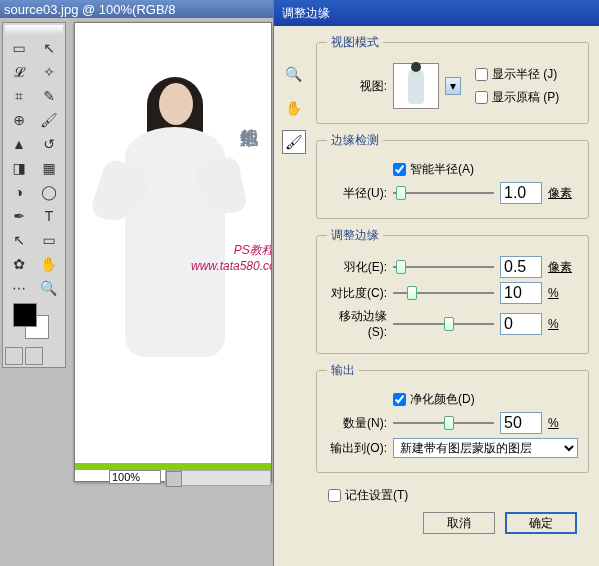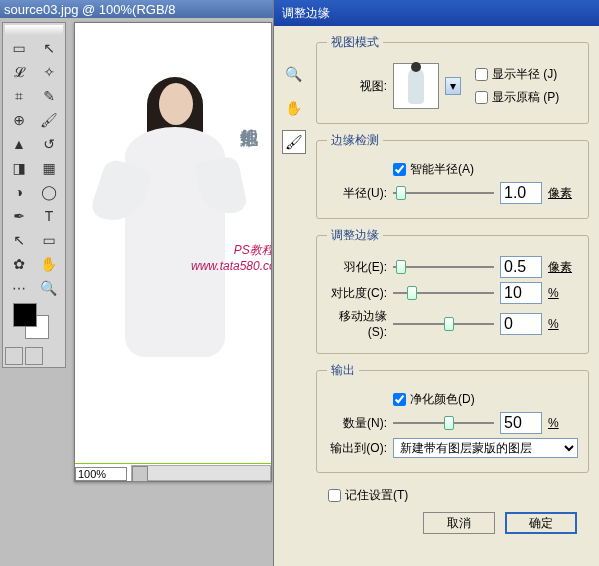--- a/index.html
+++ b/index.html
@@ -23,21 +23,21 @@
 .canvas { position: absolute; left: 74px; top: 4px; width: 198px; height: 460px; background: #fff; border: 1px solid #7a7a7a; box-shadow: 0 1px 3px rgba(0,0,0,.3); display: flex; flex-direction: column; }
 .canvas-body { flex: 1; background: #fff; position: relative; overflow: hidden; }
 .figure { position: absolute; top: 44px; left: 30px; width: 140px; height: 310px; }
 .dress { position: absolute; top: 60px; left: 20px; width: 100px; height: 230px; background: #f0f0f2; border-radius: 50px 50px 20px 20px / 30px 30px 20px 20px; }
 .sleeve-l { position: absolute; top: 96px; left: -8px; width: 48px; height: 60px; background: #eceef0; border-radius: 20px 10px 50px 20px; transform: rotate(18deg); }
 .sleeve-r { position: absolute; top: 92px; left: 94px; width: 44px; height: 56px; background: #eceef0; border-radius: 10px 20px 20px 50px; transform: rotate(-12deg); }
 .head { position: absolute; top: 16px; left: 54px; width: 34px; height: 42px; background: #e8cdb8; border-radius: 50%; }
 .hair { position: absolute; top: 10px; left: 42px; width: 56px; height: 90px; background: #231c18; border-radius: 28px 28px 6px 6px; }
 .wmark { position: absolute; top: 92px; right: 10px; color: #7a8a98; font-size: 18px; font-family: KaiTi, serif; writing-mode: vertical-rl; }
 .wmark2 { position: absolute; top: 220px; left: 116px; color: #be185d; font-size: 12px; font-style: italic; text-align: right; line-height: 1.3; }
-.ruler-bot { height: 18px; background: #fff; border-top: 1px solid #84cc16; display: flex; align-items: flex-end; }
+.ruler-bot { height: 18px; background: #fff; border-top: 7px solid #84cc16; display: flex; align-items: flex-start; padding-left: 34px; }
 .ruler-bot .zoom { width: 52px; border: 1px solid #888; font-size: 11px; padding: 0 2px; background: #fff; }
 .ruler-bot .sb { flex:1; height: 16px; background: #e1e1e1; border: 1px solid #aaa; margin-left: 4px; position: relative; }
 .ruler-bot .sb::before { content:""; position:absolute; left:0; top:0; width:14px; height:14px; background:#c8c8c8; border:1px solid #888; }
 
 .dialog { position: absolute; top: 0; left: 273px; width: 326px; height: 566px; background: #ece9d8; border-left: 1px solid #7a7a7a; display: flex; flex-direction: column; }
 .dlg-title { height: 26px; background: linear-gradient(#2a5dc0, #1941a5); color: #fff; display: flex; align-items: center; justify-content: space-between; padding: 0 8px; font-size: 12px; }
 .dlg-title .credit { font-size: 10px; color: #cfe; text-align: right; line-height: 1; }
 .dlg-body { flex: 1; padding: 8px 10px 4px 10px; position: relative; }
 .mode-col { position: absolute; left: 6px; top: 36px; width: 28px; display: flex; flex-direction: column; align-items: center; gap: 10px; }
 .mode-col .mi { width: 24px; height: 24px; border: 1px solid #ece9d8; display: flex; align-items: center; justify-content: center; font-size: 14px; cursor: pointer; }

